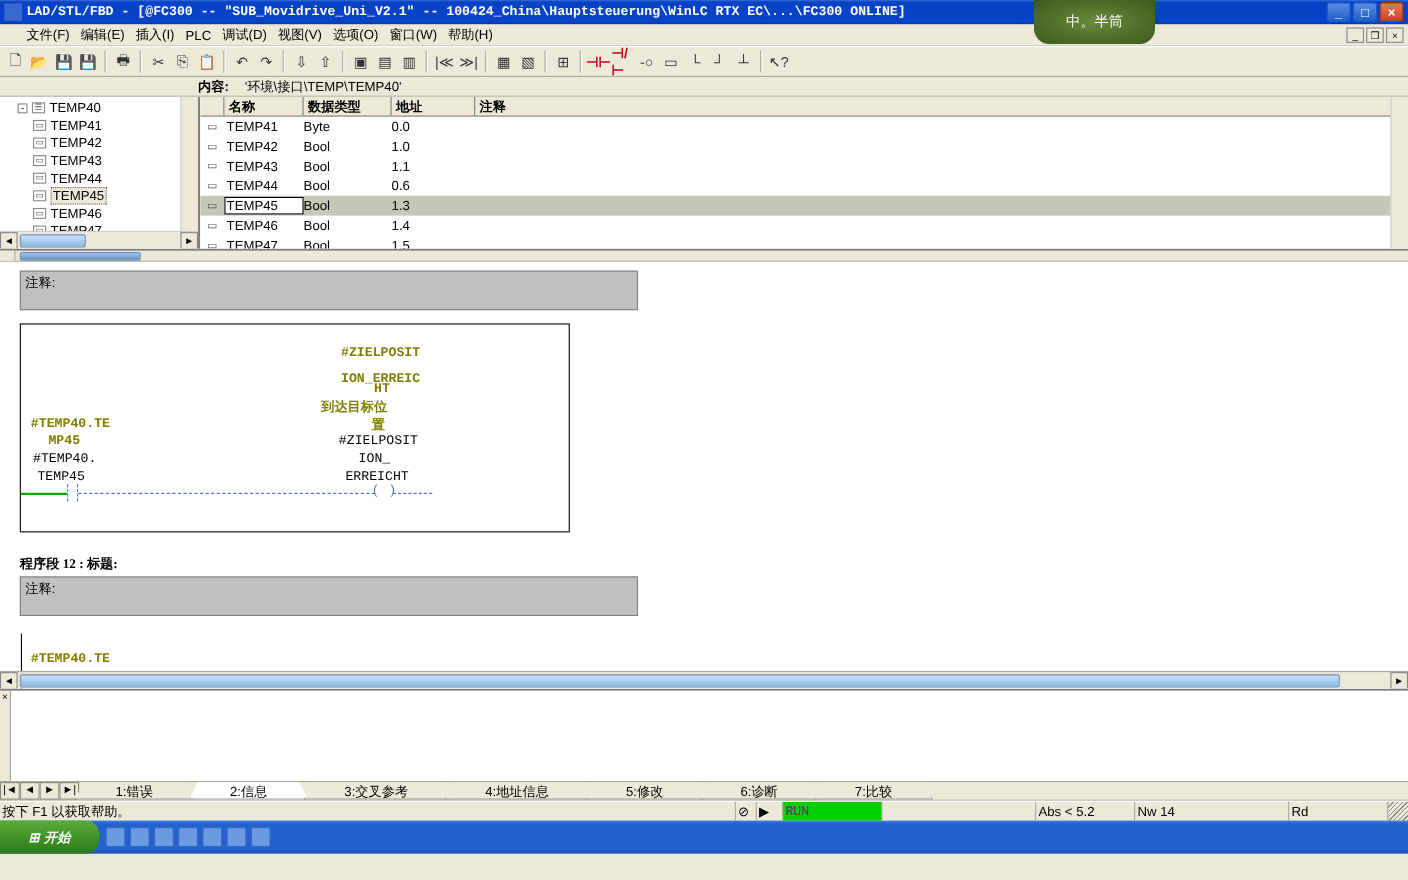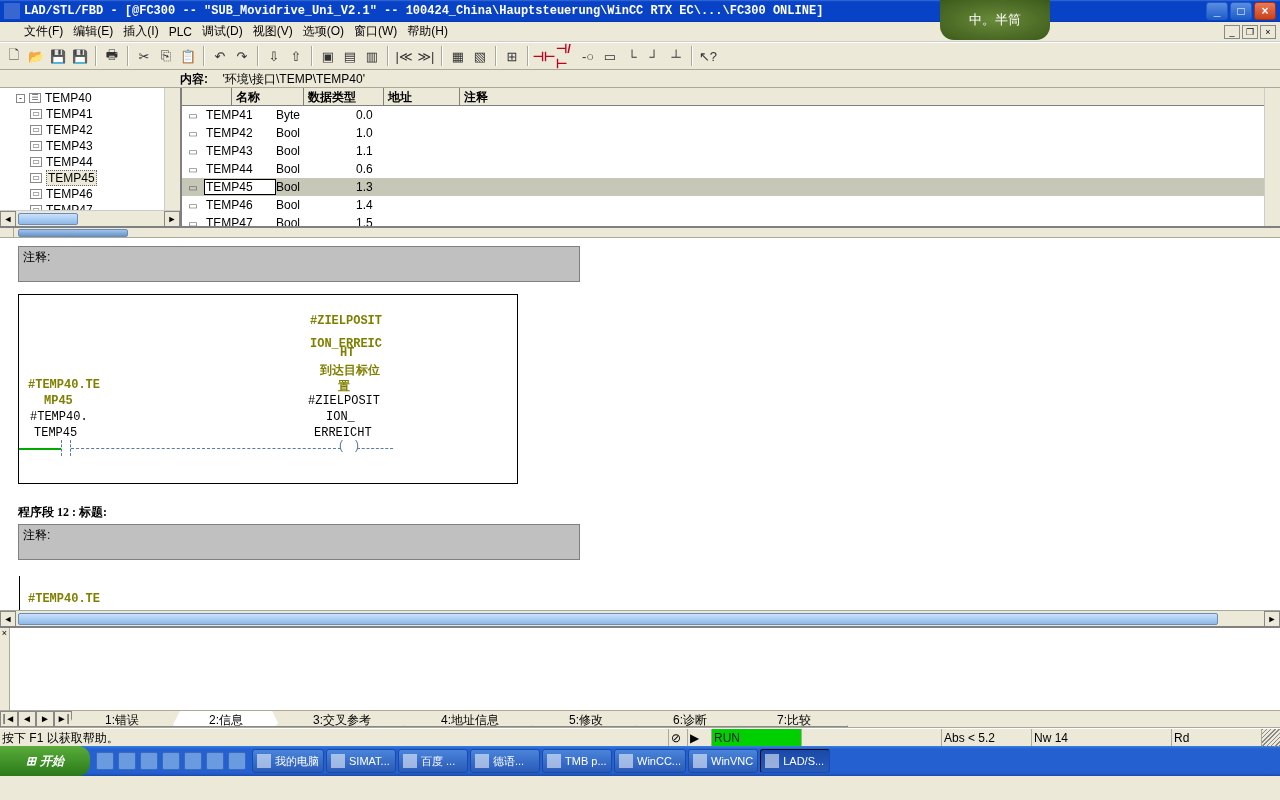--- a/index.html
+++ b/index.html
@@ -40,21 +40,21 @@
 .tree-row { height: 16px; display: flex; align-items: center; white-space: nowrap; }
 .tree-row .node-icon { display: inline-block; width: 12px; height: 10px; border: 1px solid #888; margin-right: 4px; background: #fff; font-size: 8px; line-height: 8px; text-align: center; color: #555; }
 .tree-row.sel .label { background: #ece9d8; border: 1px dotted #666; padding: 0 1px; }
 .tree-scroll-v { position: absolute; right: 0; top: 0; width: 16px; bottom: 16px; background: #ece9d8; border-left: 1px solid #ccc; }
 .tree-scroll-h { height: 16px; background: #ece9d8; border-top: 1px solid #ccc; position: relative; }
 .tree-scroll-h .thumb { position: absolute; left: 18px; top: 2px; height: 12px; width: 60px; background: linear-gradient(#c9e1fb,#8db8e8); border: 1px solid #6a8cb8; border-radius: 2px; }
 .scroll-btn { width: 16px; height: 16px; background: #ece9d8; border: 1px solid #888; font-size: 9px; text-align: center; line-height: 14px; position: absolute; }
 
 
 .grid-pane { flex: 1; background: #fff; overflow: hidden; position: relative; }
-.grid-head { display: flex; height: 18px; background: #ece9d8; border-bottom: 1px solid #808080; padding-left: 28px; }
+.grid-head { display: flex; height: 18px; background: #ece9d8; border-bottom: 1px solid #808080; }
 .grid-head .cell { border-right: 1px solid #808080; padding: 1px 4px; font-weight: bold; font-family: "SimSun"; }
 .grid-body { font-family: "Courier New", monospace; }
 .grid-row { display: flex; height: 18px; align-items: center; }
 .grid-row .ic { width: 22px; text-align: center; font-size: 10px; color: #555; }
 .grid-row .c-name { width: 72px; padding-left: 2px; }
 .grid-row .c-type { width: 80px; }
 .grid-row .c-addr { width: 76px; }
 .grid-row.sel { background: #c7c7b8; }
 .grid-row.sel .c-name { border: 1px solid #000; background: #fff; padding: 0 1px; height: 16px; line-height: 14px; }
 .grid-scroll-v { position: absolute; right: 0; top: 0; width: 16px; bottom: 0; background: #ece9d8; border-left: 1px solid #ccc; }
@@ -91,41 +91,41 @@
 .out-main { flex: 1; background: #fff; height: 82px; }
 .out-tabs { height: 18px; background: #ece9d8; border-top: 1px solid #aca899; border-bottom: 1px solid #aca899; display: flex; align-items: stretch; font-family: "SimSun"; }
 .out-tabs .navset { display: flex; background:#ece9d8; }
 .out-tabs .navbtn { width: 18px; border: 1px solid #888; background: #ece9d8; text-align: center; font-size: 10px; line-height: 14px; }
 .out-tabs .tab { padding: 1px 36px; border: 1px solid #888; border-top: none; background: #ece9d8; position: relative; clip-path: polygon(8px 0, calc(100% - 8px) 0, 100% 100%, 0 100%); margin-left: -4px; }
 .out-tabs .tab.active { background: #fff; }
 
 
 .statusbar { height: 18px; background: #ece9d8; border-top: 1px solid #fff; display: flex; align-items: center; }
 .statusbar .sb-cell { padding: 0 2px; border-right: 1px solid #aca899; height: 100%; line-height: 18px; }
-.sb-run { background: #00d000; color: #0f172a; padding: 0 8px; min-width: 90px; }
+.sb-run { background: #00d000; color: #701a75; padding: 0 8px; min-width: 90px; font-family: Liberation Mono, monospace; }
 .sb-grip { width: 18px; height: 18px; margin-left: auto; background: repeating-linear-gradient(135deg,#888 0 1px,transparent 1px 3px); }
 
 
 .taskbar { height: 30px; background: linear-gradient(to bottom,#3a80e0 0%,#2560d0 10%,#2560d0 90%,#1a4aa8 100%); display: flex; align-items: center; }
 .startbtn { height: 30px; width: 90px; background: linear-gradient(to bottom,#5aac3a,#2a7a1a); color: #fff; font-weight: bold; font-style: italic; display: flex; align-items: center; justify-content: center; border-radius: 0 12px 12px 0; font-size: 14px; }
 .ql { display: flex; gap: 4px; margin: 0 6px; }
 .ql .q { width: 18px; height: 18px; background: #6a9ae0; border: 1px solid #3a6ac0; border-radius: 2px; }
 .tasks { display: flex; gap: 2px; flex: 1; overflow: hidden; }
 .task { height: 24px; min-width: 70px; max-width: 86px; background: linear-gradient(#4a84da,#2a5ab8); border: 1px solid #1a4aa8; border-radius: 3px; color: #fff; display: flex; align-items: center; padding: 0 4px; font-size: 11px; white-space: nowrap; overflow: hidden; }
 .task.active { background: linear-gradient(#1a4aa8,#2a5ab8); border: 1px inset #0a2a68; }
 .task .ti { width: 14px; height: 14px; background: #fff8; margin-right: 4px; flex-shrink: 0; }
 .tray { height: 30px; background: linear-gradient(#1aa0e8,#0a7ac8); display: flex; align-items: center; padding: 0 8px; gap: 5px; color: #fff; font-size: 11px; }
 .tray .ti { width: 14px; height: 14px; background: #fff5; border-radius: 2px; }
 </style>
 </head>
 <body>
 
 <div class="titlebar">
   <div class="appicon"></div>
-  <div class="title-text">LAD/STL/FBD   -  [@FC300 --  "SUB_Movidrive_Uni_V2.1" -- 100424_China\Hauptsteuerung\WinCC RTX EC\...\FC300  ONLINE]</div>
+  <div class="title-text">LAD/STL/FBD   -  [@FC300 --  "SUB_Movidrive_Uni_V2.1" -- 100424_China\Hauptsteuerung\WinLC RTX EC\...\FC300  ONLINE]</div>
   <div class="winbtns">
     <div class="winbtn min">_</div>
     <div class="winbtn max">□</div>
     <div class="winbtn close">×</div>
   </div>
 </div>
 <div class="overlay-badge">中。半筒</div>
 
 <div class="menubar">
   <div class="mdi-icon"></div>
@@ -308,21 +308,21 @@
     <div class="network-box" style="left:18px; top:56px; width:500px; height:190px"></div>
 
     <div class="lad-label olive" style="left:28px; top:140px">#TEMP40.TE</div>
     <div class="lad-label olive" style="left:44px; top:156px">MP45</div>
     <div class="lad-label" style="left:30px; top:172px">#TEMP40.</div>
     <div class="lad-label" style="left:34px; top:188px">TEMP45</div>
 
     <div class="lad-label olive" style="left:310px; top:76px">#ZIELPOSIT</div>
     <div class="lad-label olive" style="left:310px; top:99px">ION_ERREIC</div>
     <div class="lad-label olive" style="left:340px; top:108px">HT</div>
-    <div class="lad-label olive" style="left:320px; top:124px; font-family:SimSun">到达目标位</div>
+    <div class="lad-label olive" style="left:292px; top:124px; font-family:SimSun">到达目标位</div>
     <div class="lad-label olive" style="left:338px; top:140px; font-family:SimSun">置</div>
     <div class="lad-label" style="left:308px; top:156px">#ZIELPOSIT</div>
     <div class="lad-label" style="left:326px; top:172px">ION_</div>
     <div class="lad-label" style="left:314px; top:188px">ERREICHT</div>
 
     <div class="lad-wire-h" style="left:19px; top:210px; width:42px"></div>
     <div class="lad-contact" style="left:61px; top:202px"></div>
     <div class="lad-wire-dash" style="left:71px; top:210px; width:270px"></div>
     <div class="lad-coil" style="left:341px; top:202px"></div>
     <div class="lad-wire-dash" style="left:357px; top:210px; width:36px"></div>
@@ -380,23 +380,13 @@
   </div>
   <div class="ql">
     <div class="q"></div>
     <div class="q"></div>
     <div class="q"></div>
     <div class="q"></div>
     <div class="q"></div>
     <div class="q"></div>
     <div class="q"></div>
   </div>
-  <div class="tasks" id="tasks">
-      <div class="task"><div class="ti"></div>我的电脑</div>
-      <div class="task"><div class="ti"></div>SIMAT...</div>
-      <div class="task"><div class="ti"></div>百度 ...</div>
-      <div class="task"><div class="ti"></div>德语...</div>
-      <div class="task"><div class="ti"></div>TMB p...</div>
-      <div class="task"><div class="ti"></div>WinCC...</div>
-      <div class="task"><div class="ti"></div>WinVNC</div>
-      <div class="task active"><div class="ti"></div>LAD/S...</div>
-    </div>
 </div>
 
 </body></html>

